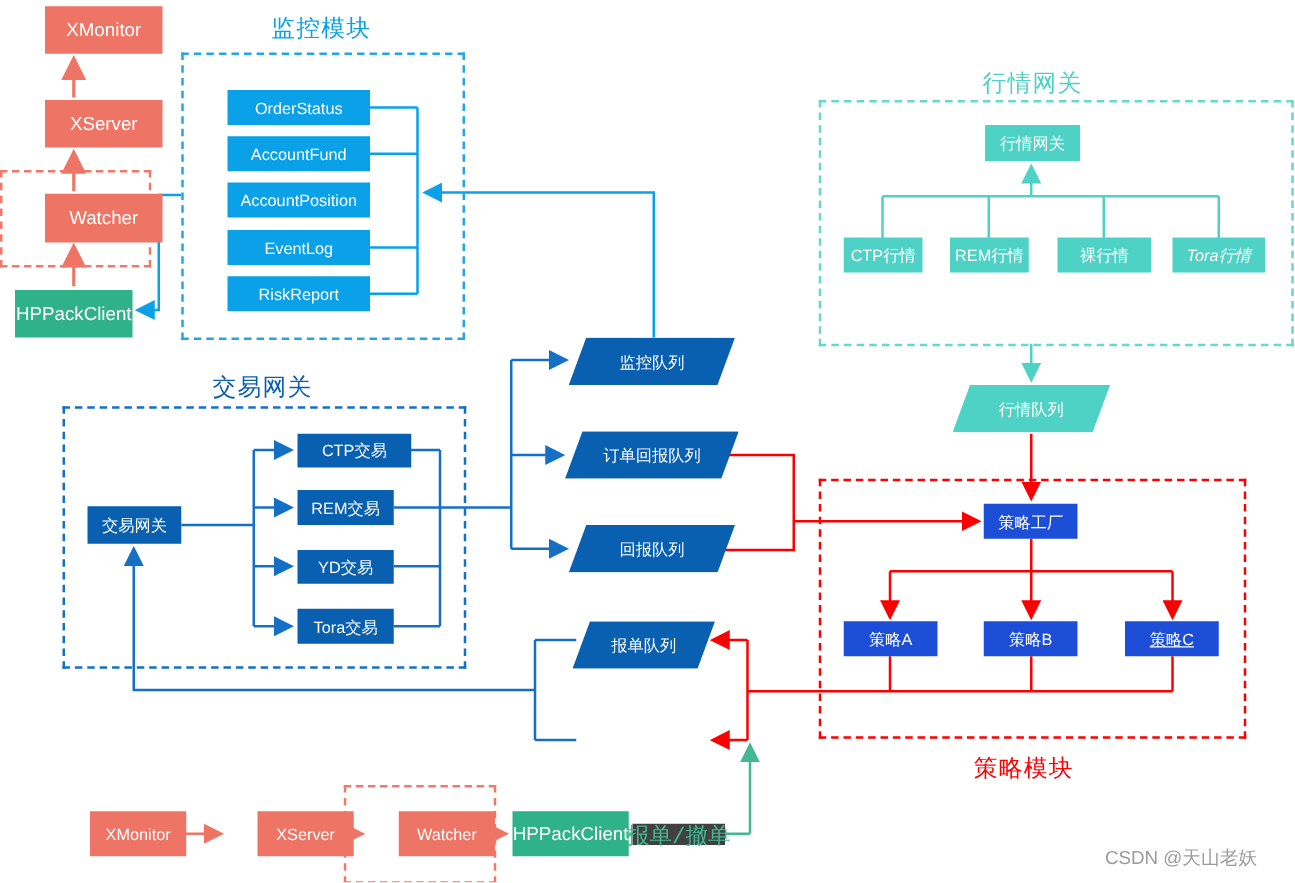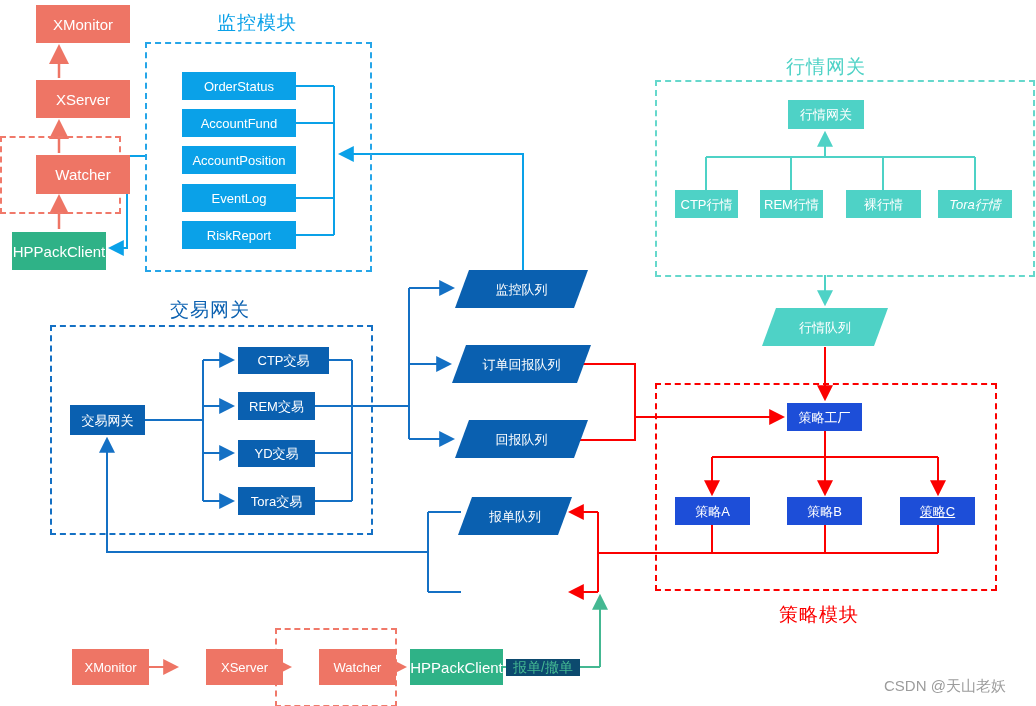--- a/index.html
+++ b/index.html
@@ -26,22 +26,22 @@
   .frame.f-red{border-color:#FB0000;}
   .frame.f-salmon{border-color:#F0796A;}
   .mtitle{position:absolute;font-size:19px;letter-spacing:1px;white-space:nowrap;}
   .t-cyan{color:#0AA1E8;}
   .t-teal{color:#4ED2C6;}
   .t-blue{color:#0A60B0;}
   .t-red{color:#FB0000;}
   .fs15{font-size:15px;}
   #flow-label{
     position:absolute;left:506px;top:659px;width:74px;height:17px;
-    background:#0c4a6e;color:#44B892;font-size:14px;display:flex;
-    align-items:center;justify-content:center;white-space:nowrap;
+    background:#404040;color:#44B892;font-size:18px;display:flex;
+    align-items:center;justify-content:center;white-space:nowrap;font-family:Liberation Mono, monospace;
   }
   #watermark{
     position:absolute;left:884px;top:677px;color:#9C9C9C;font-size:15px;white-space:nowrap;
   }
 </style>
 </head>
 <body>
 
 <div id="canvas">
 

